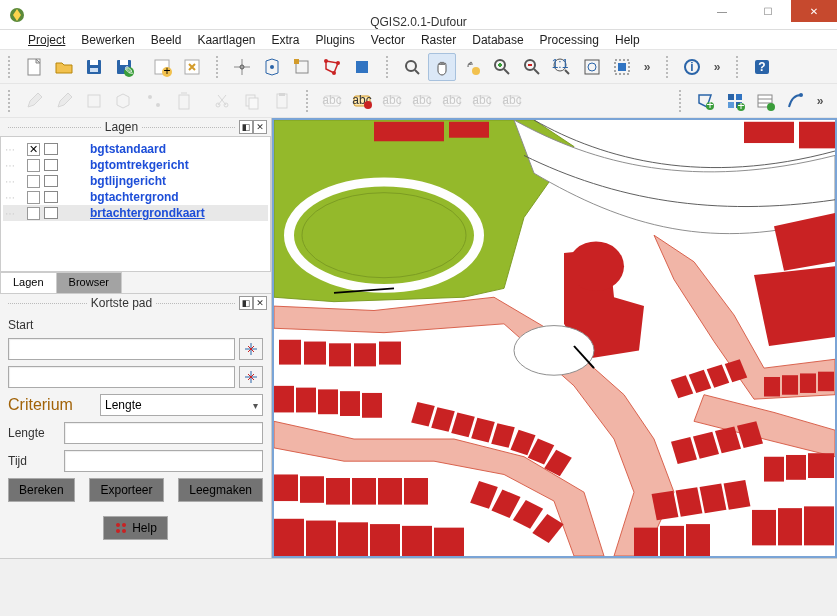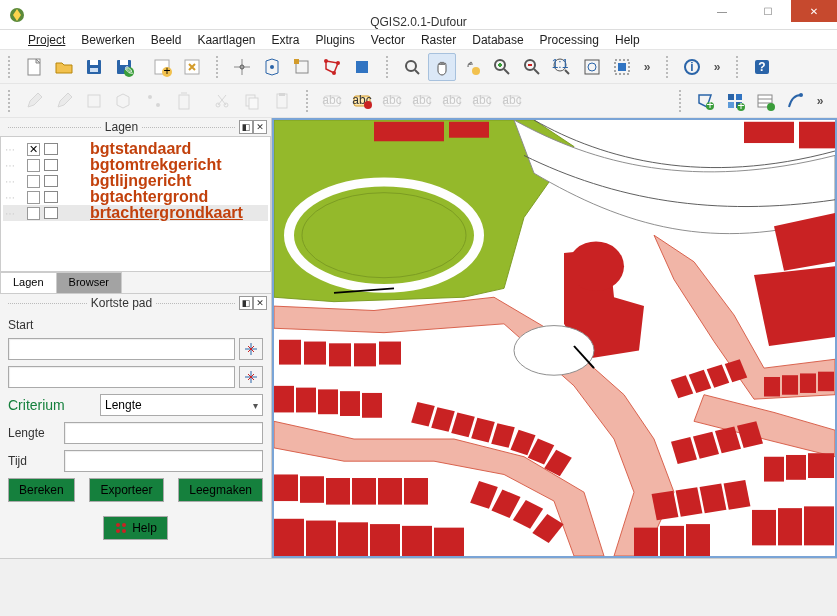--- a/index.html
+++ b/index.html
@@ -37,39 +37,39 @@
 .panel-header .ph-btns { display: flex; gap: 0; }
 .panel-header .ph-btn { width: 14px; height: 14px; border: 1px solid #999; font-size: 9px; text-align: center; line-height: 12px; background: #fff; }
 
 
 .layers-list { background: #fff; border: 1px solid #ccc; height: 136px; padding: 4px 2px; }
 .layer-row { display: flex; align-items: center; height: 16px; padding: 0 2px; gap: 4px; }
 .layer-row.selected { background: #e8e8e8; }
 .layer-row .tree-dots { width: 18px; color: #ccc; font-size: 10px; letter-spacing: -1px; }
 .layer-row .chk { width: 13px; height: 13px; border: 1px solid #999; background: #fff; font-size: 11px; text-align: center; line-height: 11px; }
 .layer-row .swatch { width: 14px; height: 12px; border: 1px solid #888; background: #fff; }
-.layer-row .name { font-weight: bold; color: #c2410c; font-size: 16px; padding-left: 28px; }
+.layer-row .name { font-weight: bold; color: #1d4ed8; font-size: 12px; padding-left: 28px; }
 .layer-row.selected .name { text-decoration: underline; }
 
 
 .panel-tabs { display: flex; height: 22px; border-bottom: 1px solid #ccc; }
 .panel-tab { padding: 3px 12px; border: 1px solid #ccc; border-bottom: none; background: #a3a3a3; margin-right: -1px; font-size: 11px; }
 .panel-tab.active { background: #fff; }
 
 
 .sp-panel { padding: 6px 8px; display: flex; flex-direction: column; gap: 6px; }
 .sp-label { font-size: 12px; color: #333; }
 .sp-row { display: flex; gap: 4px; align-items: center; }
 .sp-input { flex: 1; height: 22px; border: 1px solid #aaa; background: #fff; padding: 0 4px; box-shadow: inset 1px 1px 1px rgba(0,0,0,0.07); }
 .sp-btn-small { width: 24px; height: 22px; border: 1px solid #aaa; background: #f4f4f4; display: flex; align-items: center; justify-content: center; }
 .sp-select { flex: 1; height: 22px; border: 1px solid #aaa; background: #fff; padding: 0 4px; display: flex; align-items: center; justify-content: space-between; }
 .sp-select::after { content: "▾"; color: #555; font-size: 10px; }
 .sp-row-lbl { width: 52px; font-size: 12px; color: #333; }
-.sp-row-lbl-wide { width: 88px; font-size: 14px; color: #15803d; }
-.sp-btn { height: 24px; padding: 0 10px; border: 1px solid #aaa; background: #15803d; font-size: 12px; }
+.sp-row-lbl-wide { width: 88px; font-size: 16px; color: #a16207; }
+.sp-btn { height: 24px; padding: 0 10px; border: 1px solid #aaa; background: #737373; font-size: 12px; }
 .sp-btn-row { display: flex; gap: 8px; justify-content: space-between; }
 .sp-help { margin-top: 8px; display: flex; justify-content: center; }
 
 
 .map-canvas { flex: 1; background: #fff; position: relative; border: 2px solid #7aa4d6; }
 .map-canvas svg { width: 100%; height: 100%; }
 
 
 .statusbar { height: 24px; background: #f0f0f0; border-top: 1px solid #ccc; display: flex; align-items: center; padding: 0 4px; gap: 6px; }
 </style>

